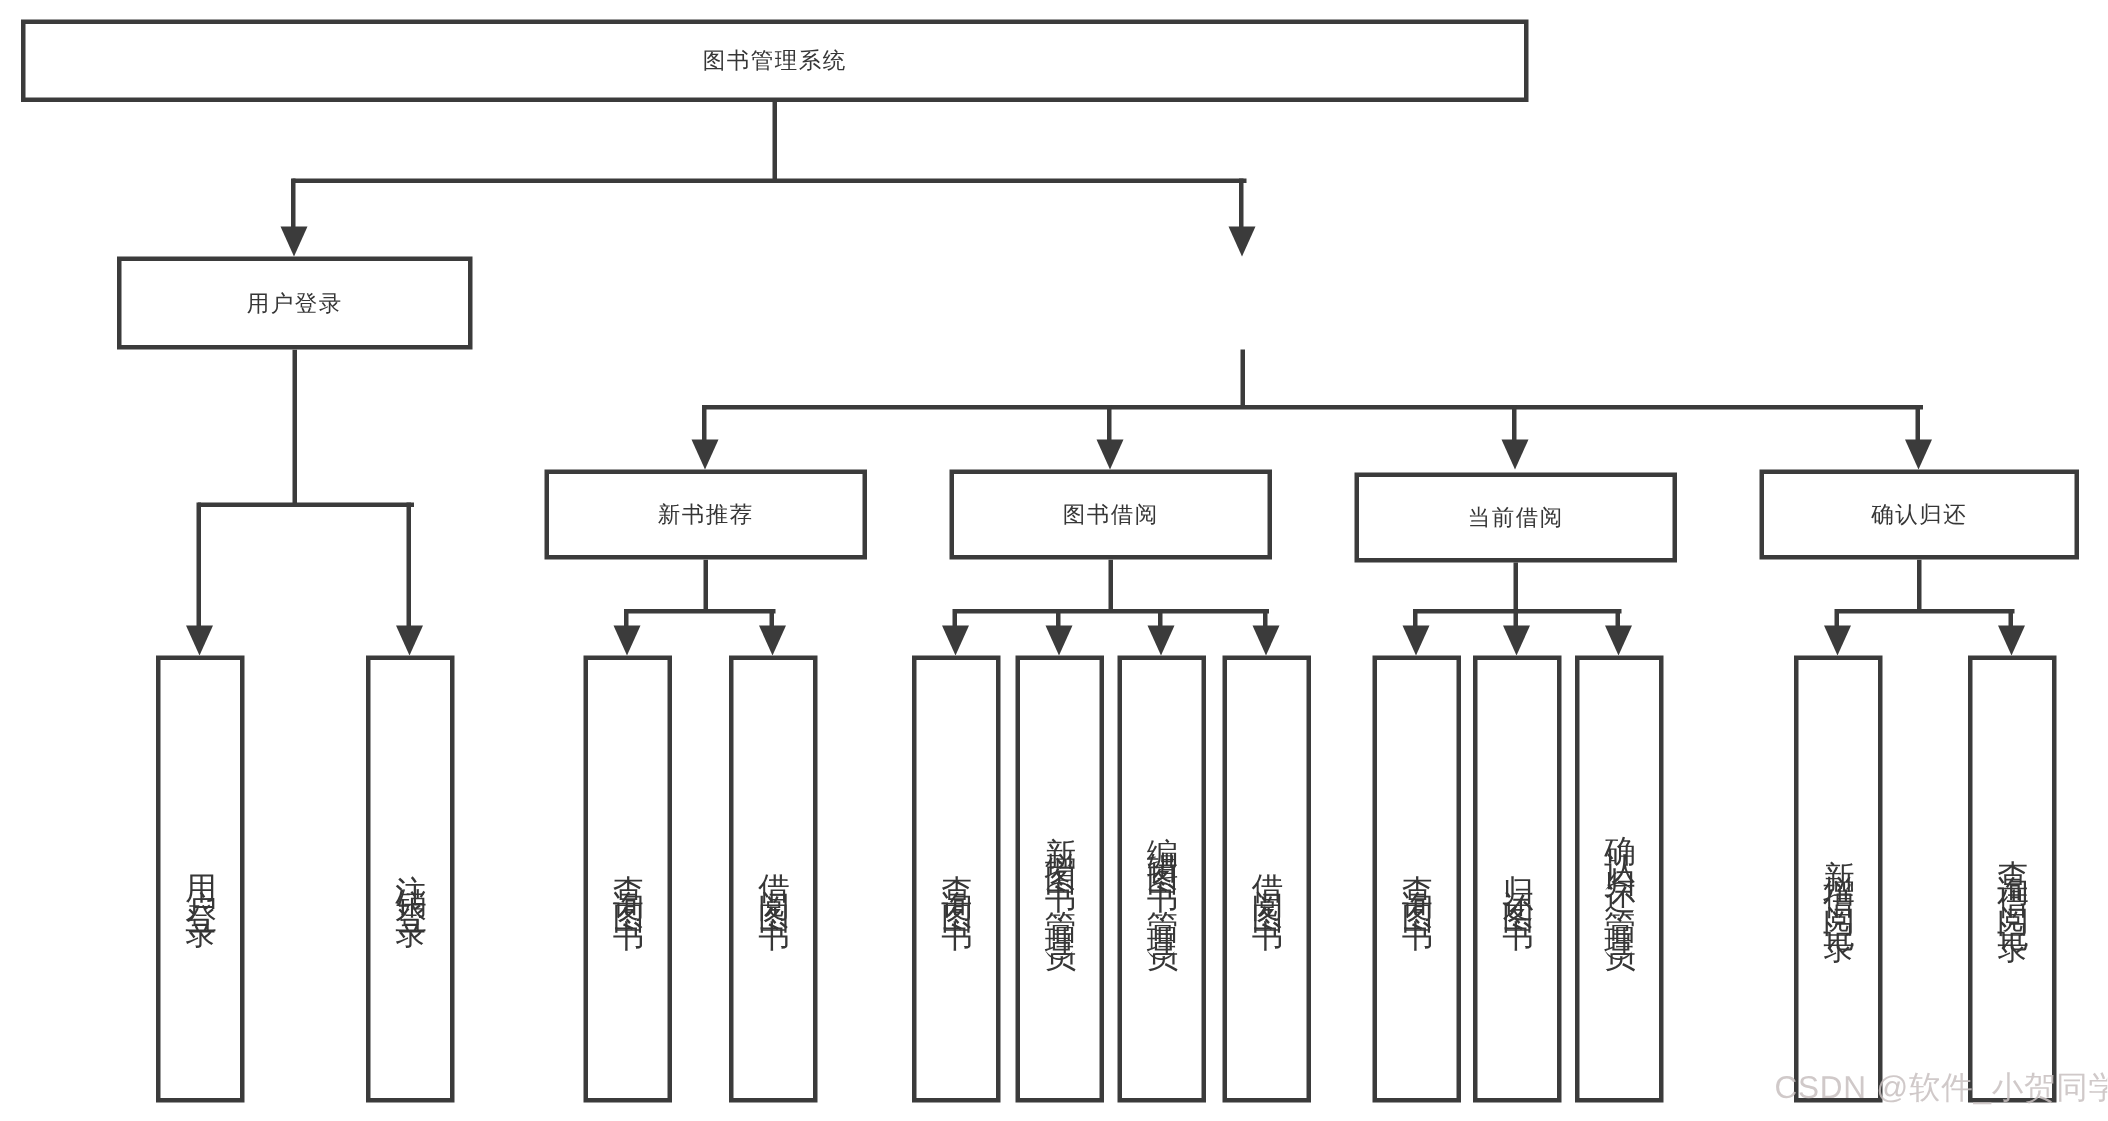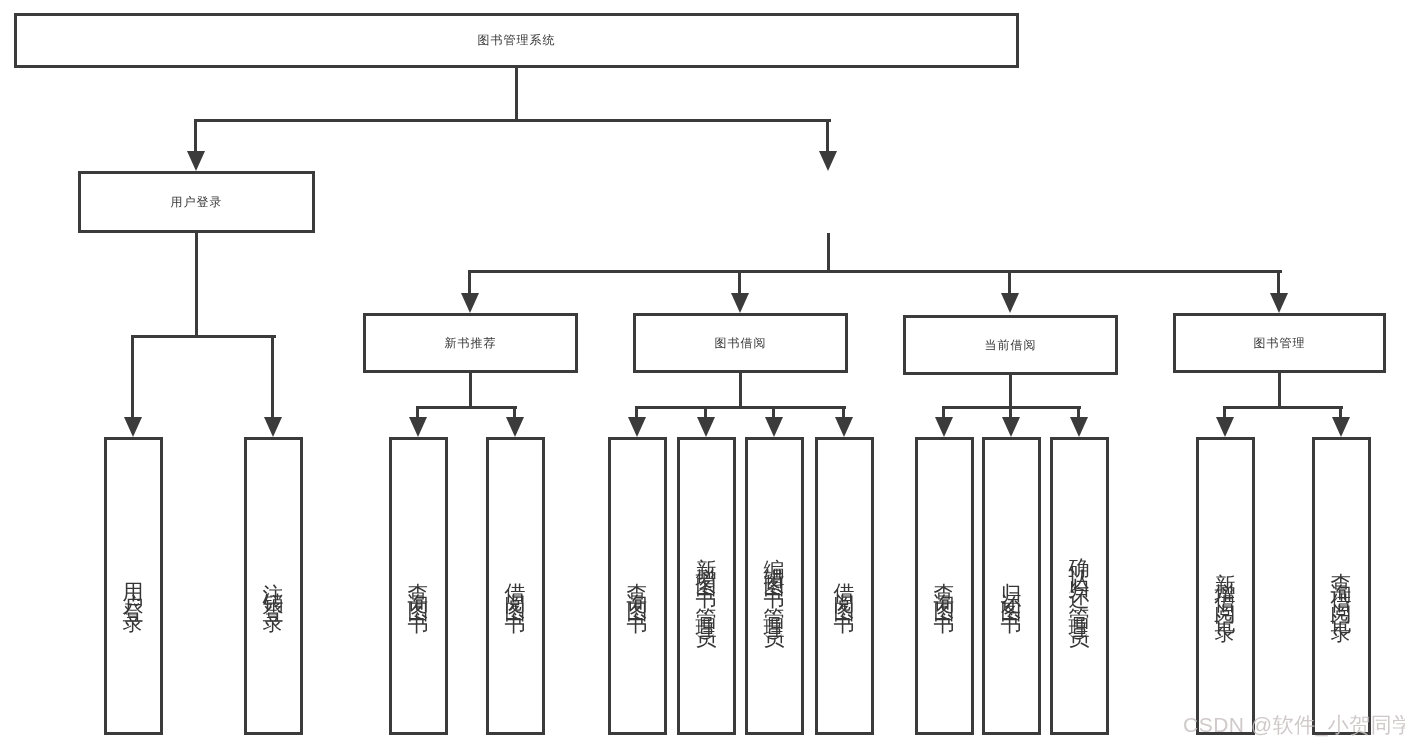--- a/index.html
+++ b/index.html
@@ -15,21 +15,21 @@
     overflow:hidden;
     font-family:"Liberation Sans","DejaVu Sans",sans-serif;
     color:var(--text);
   }
   .box-h{
     position:absolute;
     box-sizing:border-box;
     border:3px solid var(--line);
     background:#ffffff;
     display:flex;align-items:center;justify-content:center;
-    font-size:12px;
+    font-size:15px;
     letter-spacing:1px;
     color:var(--text);
     z-index:2;
   }
   .box-v{
     position:absolute;
     box-sizing:border-box;
     border:3px solid var(--line);
     background:#ffffff;
     display:flex;align-items:center;justify-content:center;
@@ -134,21 +134,21 @@
   <div class="box-h" style="left:633px;top:313px;width:215px;height:60px;">
     <span>图书借阅</span>
   </div>
   <div class="box-h" style="left:363px;top:313px;width:215px;height:60px;">
     <span>新书推荐</span>
   </div>
   <div class="box-h" style="left:903px;top:315px;width:215px;height:60px;">
     <span>当前借阅</span>
   </div>
   <div class="box-h" style="left:1173px;top:313px;width:213px;height:60px;">
-    <span>图书管理</span>
+    <span>确认归还</span>
   </div>
 
   <div class="vline" style="left:469px;top:373px;height:34px;"></div>
   <div class="hline" style="left:417px;top:406px;width:100px;"></div>
   <div class="arrow" style="left:409px;top:406px;height:31px;">
     <div class="stem"></div>
     <div class="head"></div>
   </div>
   <div class="arrow" style="left:506px;top:406px;height:31px;">
     <div class="stem"></div>

